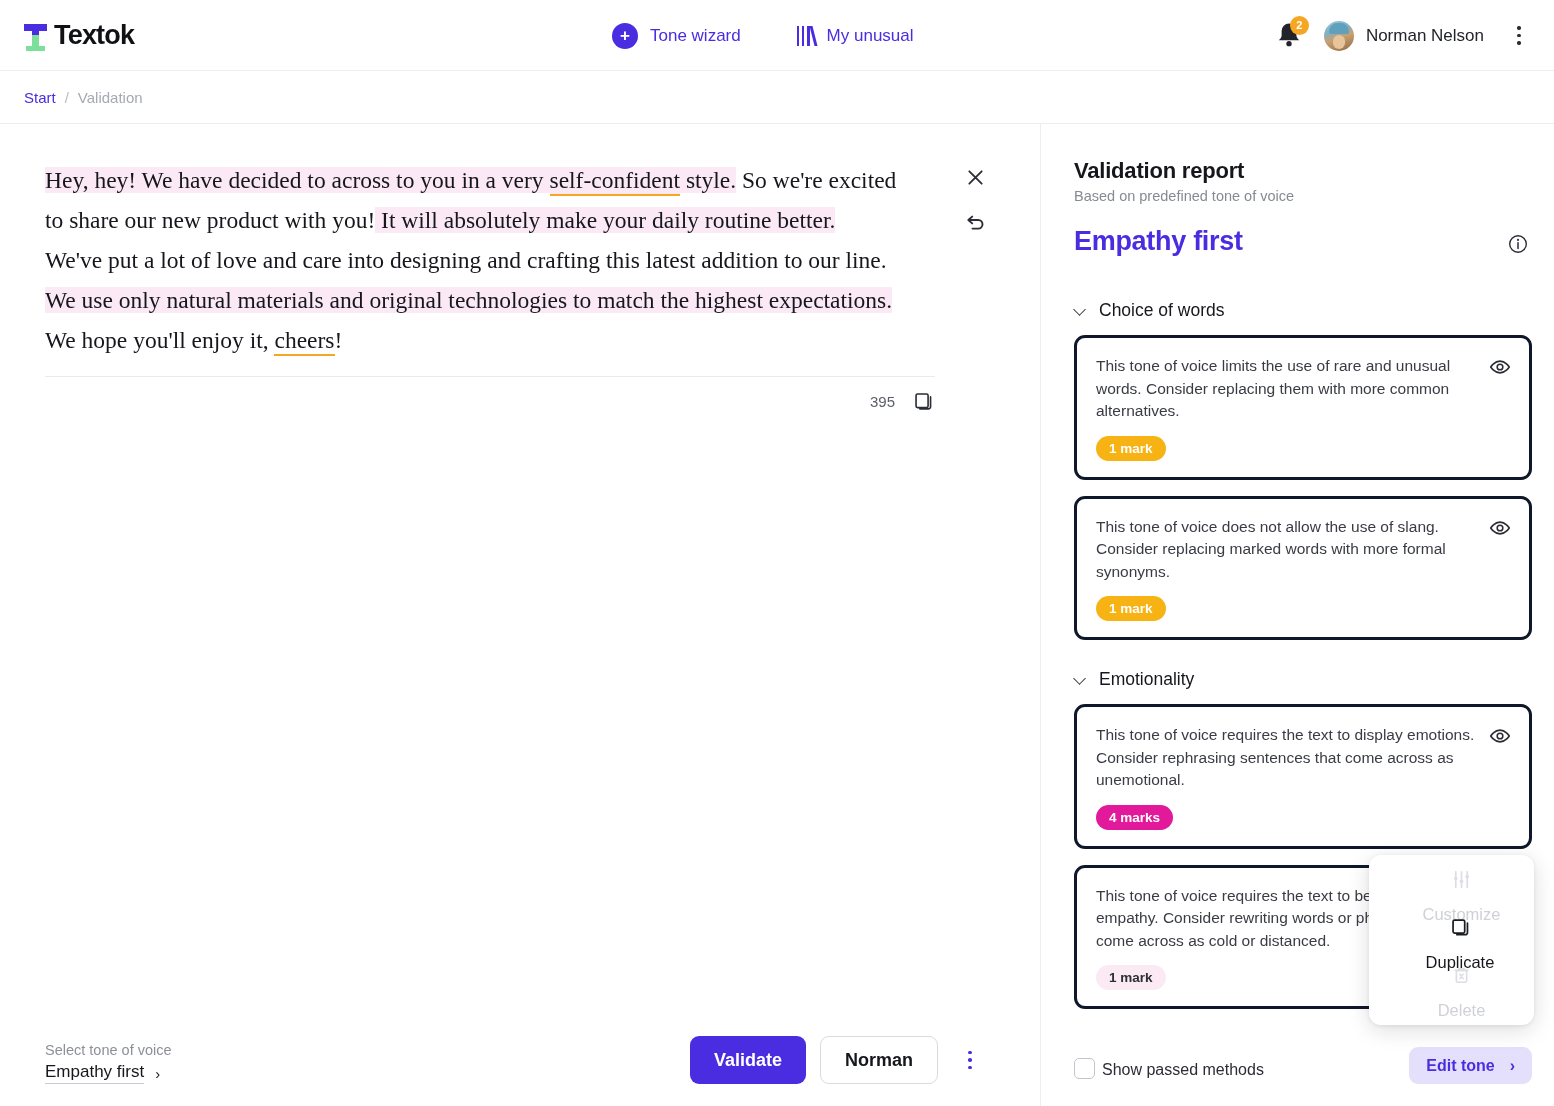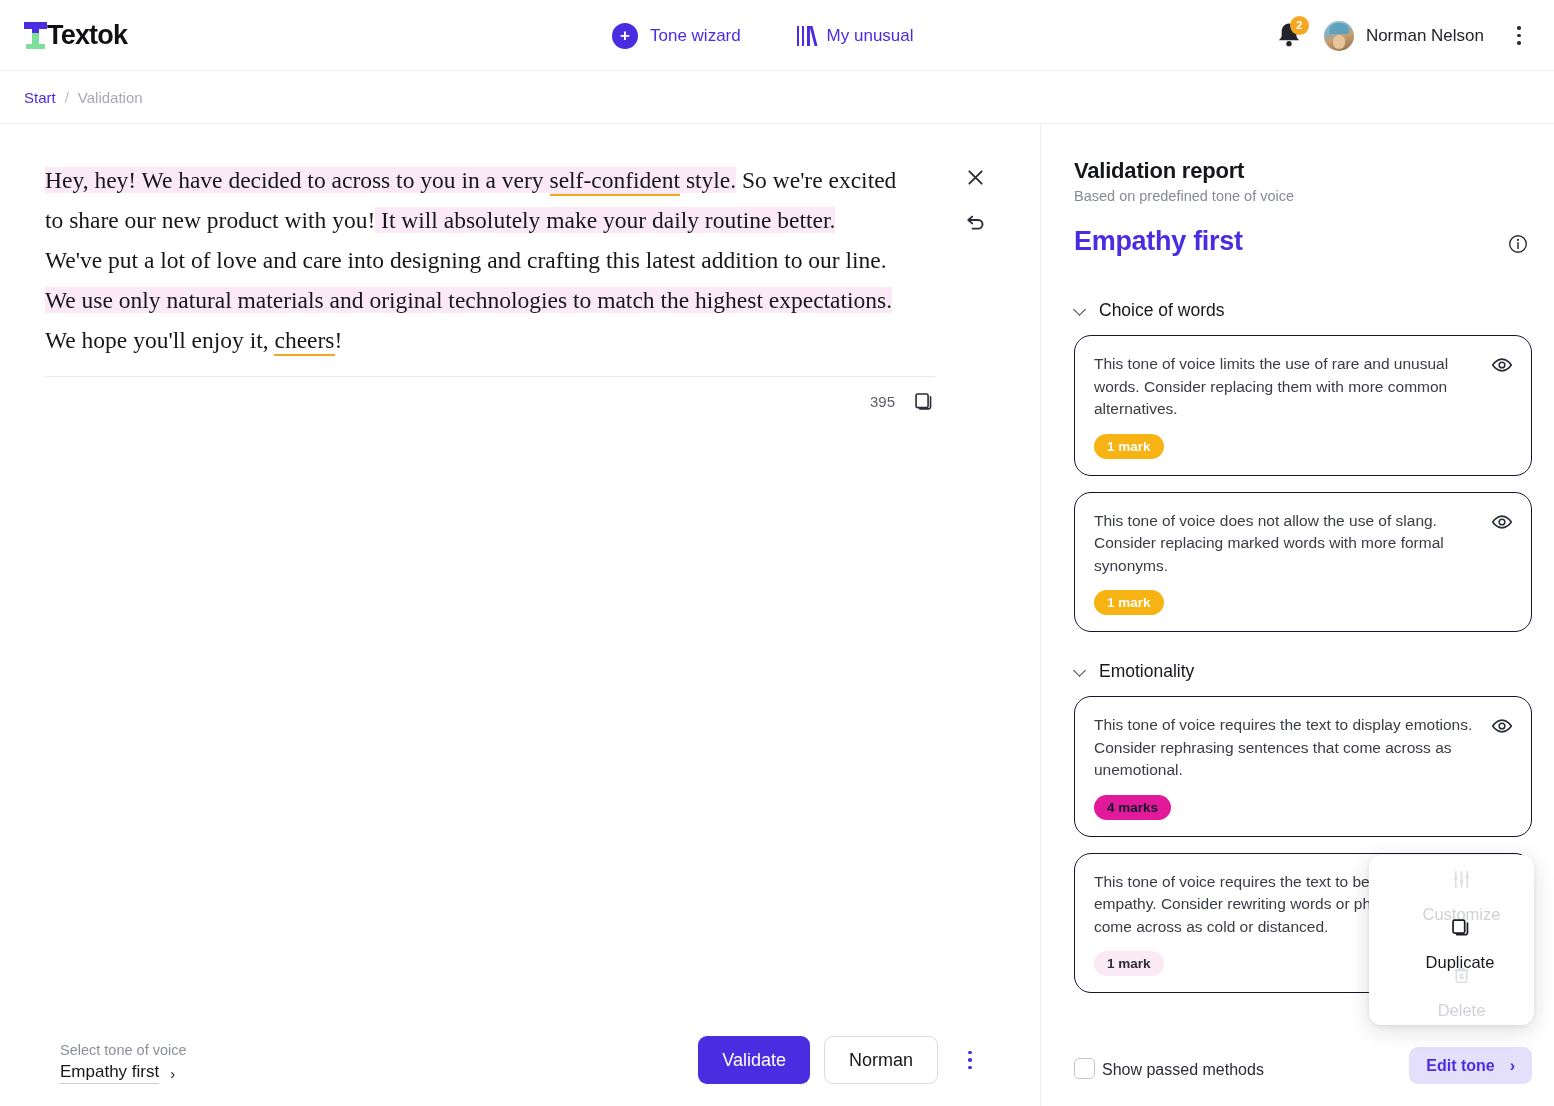--- a/index.html
+++ b/index.html
@@ -10,21 +10,21 @@
     overflow: hidden;
   }
   #app { position: relative; width: 1554px; height: 1106px; }
 
   
   .topbar {
     position: absolute; top: 0; left: 0; width: 1554px; height: 71px;
     border-bottom: 1px solid #eceef1;
     display: flex; align-items: center;
   }
-  .brand { display: flex; align-items: flex-start; margin-left: 24px; }
+  .brand { display: flex; align-items: flex-end; gap: 7px; margin-left: 24px; }
   .logo-mark { position: relative; width: 23px; height: 29px; }
   .logo-mark .bar-top { position: absolute; left: 0; top: 2px; width: 23px; height: 7px; background: #4a2de0; }
   .logo-mark .stem-up { position: absolute; left: 8px; top: 2px; width: 7px; height: 12px; background: #4a2de0; }
   .logo-mark .stem-dn { position: absolute; left: 8px; top: 13px; width: 7px; height: 12px; background: #7ce09a; }
   .logo-mark .bar-bot { position: absolute; left: 2px; top: 24px; width: 19px; height: 5px; background: #7ce09a; }
   .brand-name { font-size: 27px; font-weight: 700; color: #101114; letter-spacing: -0.8px; }
 
   .navlinks { position: absolute; left: 612px; top: 0; height: 71px; display: flex; align-items: center; gap: 56px; }
   .navlink { display: flex; align-items: center; gap: 12px; color: #4a2de0; font-size: 17px; font-weight: 500; cursor: pointer; }
   .plus-circle {
@@ -84,29 +84,29 @@
 
   .doc-footer {
     position: absolute; left: 45px; top: 252px; width: 890px;
     border-top: 1px solid #e8eaee; height: 50px;
     display: flex; align-items: center; justify-content: flex-end; gap: 16px;
   }
   .char-count { font-size: 15px; color: #5c5f68; }
   .copy-btn { width: 24px; height: 24px; cursor: pointer; display: flex; align-items: center; justify-content: center; }
 
   
-  .bottom-left { position: absolute; left: 60px; bottom: 22px; }
+  .bottom-left { position: absolute; left: 45px; bottom: 22px; }
   .tone-label { font-size: 14.5px; color: #8d9099; margin-bottom: 4px; }
   .tone-pick { display: flex; align-items: center; gap: 11px; cursor: pointer; }
   .tone-pick-name { font-size: 17px; color: #16171c; border-bottom: 1px solid #c9ccd3; padding-bottom: 1px; }
   .chev-r { color: #16171c; font-size: 15px; line-height: 1; }
 
   .bottom-actions { position: absolute; right: 56px; bottom: 22px; display: flex; align-items: center; gap: 14px; }
   .btn {
-    height: 48px; border-radius: 9px; font-size: 18px; font-weight: 400;
+    height: 48px; border-radius: 9px; font-size: 18px; font-weight: 700;
     display: flex; align-items: center; justify-content: center; cursor: pointer; padding: 0 24px;
     font-family: "Liberation Sans", sans-serif;
   }
   .btn-primary { background: #4a2de0; color: #fff; border: none; min-width: 107px; }
   .btn-ghost { background: #fff; color: #16171c; border: 1px solid #d8dbe1; min-width: 107px; }
   .kebab-purple { width: 28px; height: 40px; display: flex; flex-direction: column; align-items: center; justify-content: center; gap: 4px; cursor: pointer; margin-left: 4px; }
   .kebab-purple span { width: 3.6px; height: 3.6px; border-radius: 50%; background: #4a2de0; }
 
   
   .rep-title { position: absolute; left: 33px; top: 34px; font-size: 22px; font-weight: 700; color: #16171c; letter-spacing: -0.2px; }
@@ -117,31 +117,31 @@
   .sections { position: absolute; left: 0; top: 176px; width: 513px; height: 740px; overflow: hidden; }
   .sec-head { display: flex; align-items: center; gap: 12px; margin: 0 0 14px 33px; cursor: pointer; }
   .sec-head .chev { width: 13px; height: 13px; position: relative; }
   .sec-head .chev::after {
     content: ""; position: absolute; left: 1px; top: 1px; width: 8px; height: 8px;
     border-right: 1.9px solid #3b3d45; border-bottom: 1.9px solid #3b3d45; transform: rotate(45deg);
   }
   .sec-title { font-size: 17.5px; color: #16171c; }
 
   .card {
-    position: relative; margin: 0 22px 16px 33px; border: 1px solid #0f172a; border-radius: 17px;
+    position: relative; margin: 0 22px 16px 33px; border: 3px solid #0f172a; border-radius: 11px;
     padding: 17px 20px 16px 19px; background: #fff;
   }
   .card-text { font-size: 15.5px; line-height: 22.5px; color: #3a3c44; width: 382px; }
   .eye { position: absolute; right: 18px; top: 18px; width: 22px; height: 22px; cursor: pointer; }
   .badge {
     display: inline-flex; align-items: center; height: 25px; border-radius: 13px;
     padding: 0 13px; font-size: 13.5px; font-weight: 600; margin-top: 13px;
   }
   .badge.amber { background: #f7b314; color: #fff; }
-  .badge.magenta { background: #e2199a; color: #0f172a; }
+  .badge.magenta { background: #e2199a; color: #ffffff; }
   .badge.softpink { background: #fbe9f4; color: #2d2f36; }
   .sec-gap { height: 13px; }
 
   
   .ctx-menu {
     position: absolute; left: 1369px; top: 855px; width: 165px; height: 170px;
     background: #fff; border-radius: 12px;
     box-shadow: 0 5px 22px rgba(20,22,30,0.14), 0 1px 4px rgba(20,22,30,0.08);
     padding: 13px 0; z-index: 30;
   }

